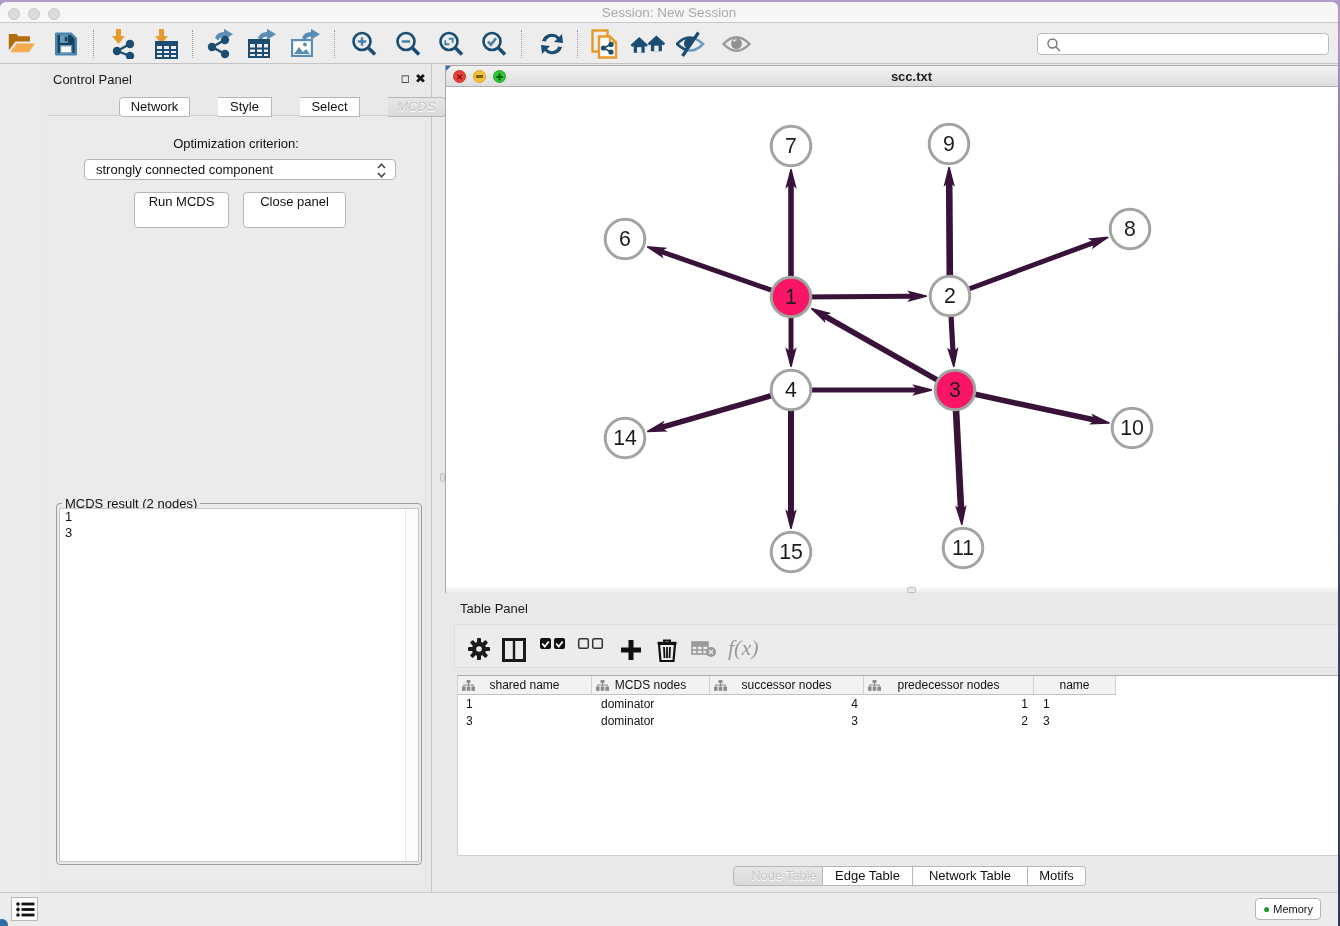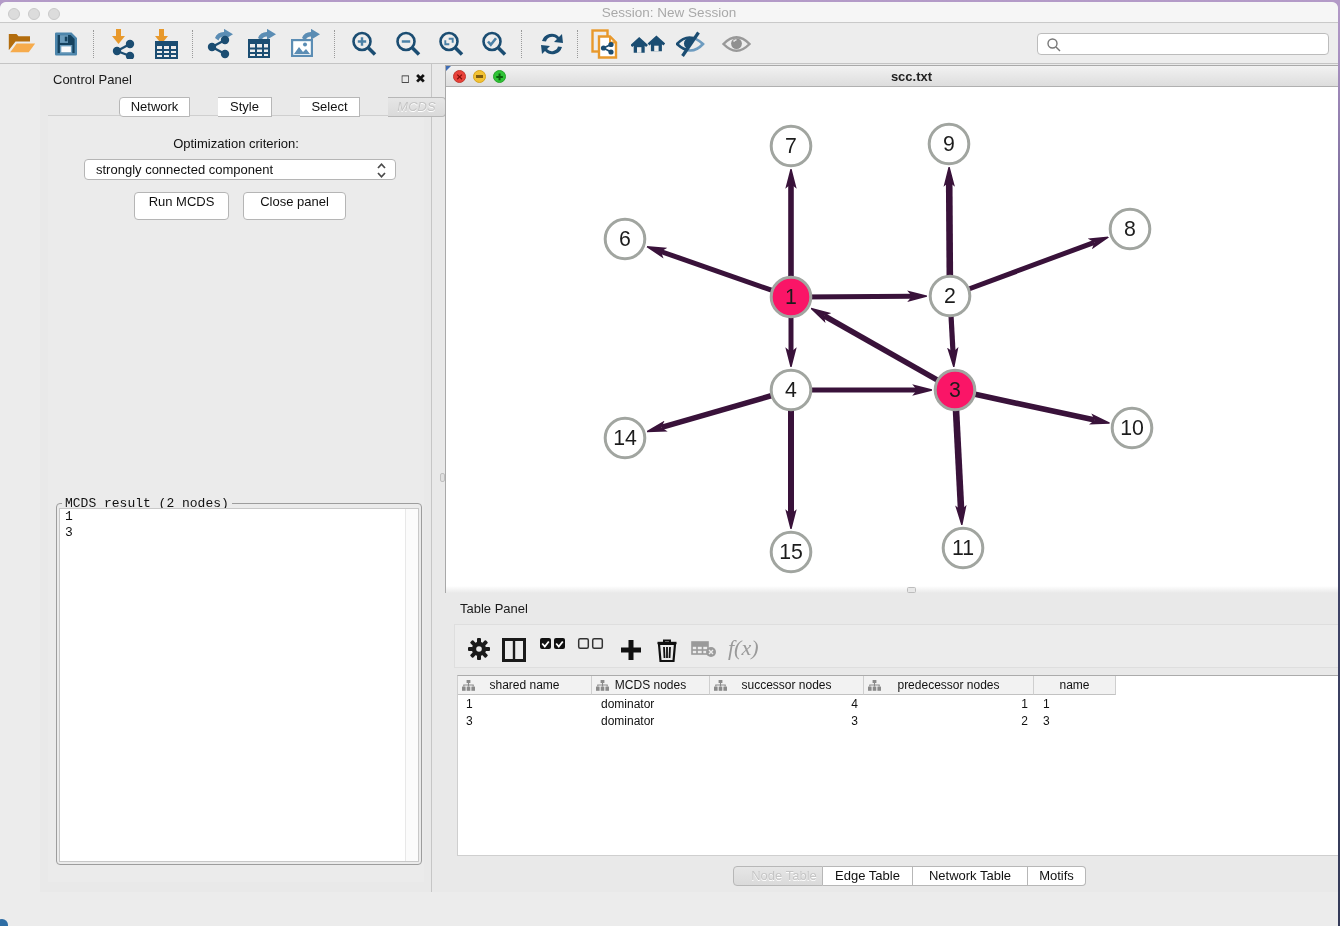--- a/index.html
+++ b/index.html
@@ -21,22 +21,22 @@
 .wbtn { position:absolute; font-size:11px; color:#111; }
 #cp-inner { position:absolute; left:8px; top:51px; width:376px; height:767px; background:#ebebeb; border-top:1px solid #cfcfcf; }
 .tabrow { position:absolute; display:flex; height:20px; font-size:13px;gap:28px; }
 .tab { background:#fff; border:1px solid #b7b7b7; border-left:none; padding:0; line-height:18px; color:#111; text-align:center; }
 .tab.first { border-left:1px solid #b7b7b7; border-radius:4px 0 0 4px; }
 .tab.last { border-radius:0 4px 4px 0; }
 .tab.dis { background:linear-gradient(#e6e6e6,#dadada); color:#c5c5c5; text-shadow:0 1px 0 #fff; }
 #cptabs { left:71px; top:-19px; position:absolute; }
 .optlabel { position:absolute; left:0; width:100%; text-align:center; font-size:13px; color:#111; }
 #dropdown { position:absolute; left:36px; top:43px; width:312px; height:21px; background:#fff; border:1px solid #b5b5b5; border-radius:4px; font-size:13px; line-height:19px; padding-left:11px; color:#111; }
-.btn { position:absolute; height:28px; background:#fff; border:1px solid #b5b5b5; border-radius:4px; font-size:13px; text-align:center; line-height:18px; color:#111; }
-#fieldset { position:absolute; left:8px; top:387px; width:366px; height:362px; border:1px solid #9d9d9d; border-radius:4px;font-family:Liberation Mono, monospace; }
+.btn { position:absolute; height:36px; background:#fff; border:1px solid #b5b5b5; border-radius:4px; font-size:13px; text-align:center; line-height:18px; color:#111; }
+#fieldset { position:absolute; left:8px; top:387px; width:366px; height:362px; border:1px solid #9d9d9d; border-radius:4px; }
 #fieldset .legend { position:absolute; left:5px; top:-8px; background:#ebebeb; padding:0 3px; font-size:13px; color:#111; }
 #resultarea { position:absolute; left:2px; top:4px; right:2px; bottom:2px; background:#fff; border:1px solid #c8c8c8; font-size:13px; padding:0 0 0 5px; line-height:16.3px; color:#111; }
 #res-scroll { position:absolute; right:0px; top:0px; width:13px; bottom:0px; background:#fbfbfb; border-left:1px solid #e8e8e8; }
 #vsplit { position:absolute; left:400px; top:409px; width:5px; height:9px; background:#e0e0e0; border:1px solid #c0c0c0; border-radius:2px; }
 #netpanel { position:absolute; left:405px; top:1px; width:933px; height:528px; border:1px solid #a9a9a9; border-bottom:none; background:#fff; }
 #netfade { position:absolute; left:0; bottom:0; width:100%; height:7px; background:linear-gradient(#ffffff,#e9e9e9); }
 #nettitle { position:absolute; left:0; top:0; width:100%; height:21px; background:linear-gradient(#f2f2f2,#dddddd); border-bottom:1px solid #b0b0b0; }
 .mac { position:absolute; top:3.5px; width:13px; height:13px; border-radius:50%; font-size:8.5px; font-weight:bold; text-align:center; line-height:13px; }
 #nettitle .t { position:absolute; width:100%; text-align:center; font-size:13px; font-weight:bold; color:#222; line-height:21px; }
 #hsplit { position:absolute; left:461px; top:521px; width:9px; height:6px; background:#e8e8e8; border:1px solid #bdbdbd; border-radius:1.5px; }
@@ -394,14 +394,30 @@
 <div class="td" style="left:585px; top:37px;">3</div>
       </div>
       <div id="bottomtabs">
         <div class="tab first dis" style="width:90px;padding-left:12px;">Node Table</div>
         <div class="tab" style="width:90px;">Edge Table</div>
         <div class="tab" style="width:115px;">Network Table</div>
         <div class="tab last" style="width:58px;">Motifs</div>
       </div>
     </div>
   </div>
+  <div id="statusbar">
+    <div id="listbtn">
+        <svg width="20" height="17" viewBox="0 0 20 17" style="left:3px; top:3px;">
+      <g fill="#111">
+            <circle cx="3" cy="3" r="1.8"></circle>
+            <circle cx="3" cy="8.5" r="1.8"></circle>
+            <circle cx="3" cy="14" r="1.8"></circle>
+      <rect x="6.5" y="1.6" width="13" height="2.8"></rect>
+            <rect x="6.5" y="7.1" width="13" height="2.8"></rect>
+            <rect x="6.5" y="12.6" width="13" height="2.8"></rect>
+          </g>
+      <line x1="3" y1="3" x2="3" y2="14" stroke="#111" stroke-width="0.8" stroke-dasharray="1 1.5"></line>
+    </svg>
+      </div>
+    <div id="membtn"><span class="dot">●</span> Memory</div>
+  </div>
 </div>
 <div style="position:absolute; left:-4px; top:919px; width:12px; height:12px; border-radius:50%; background:#2e6da4; z-index:50;"></div>
 
 </body></html>

